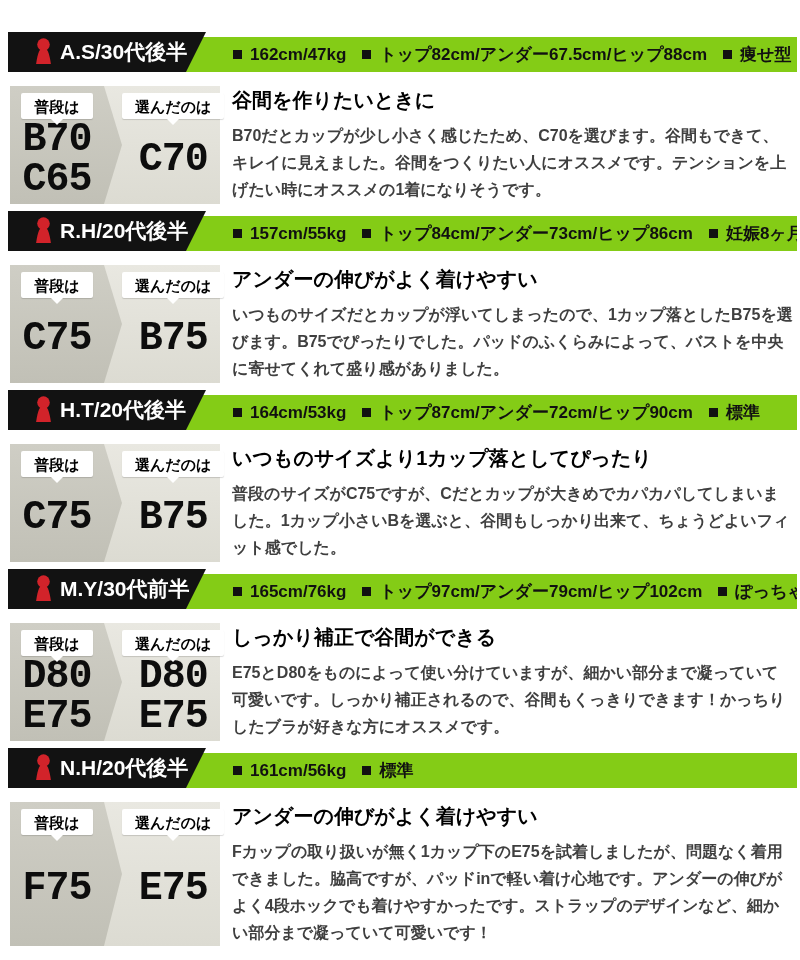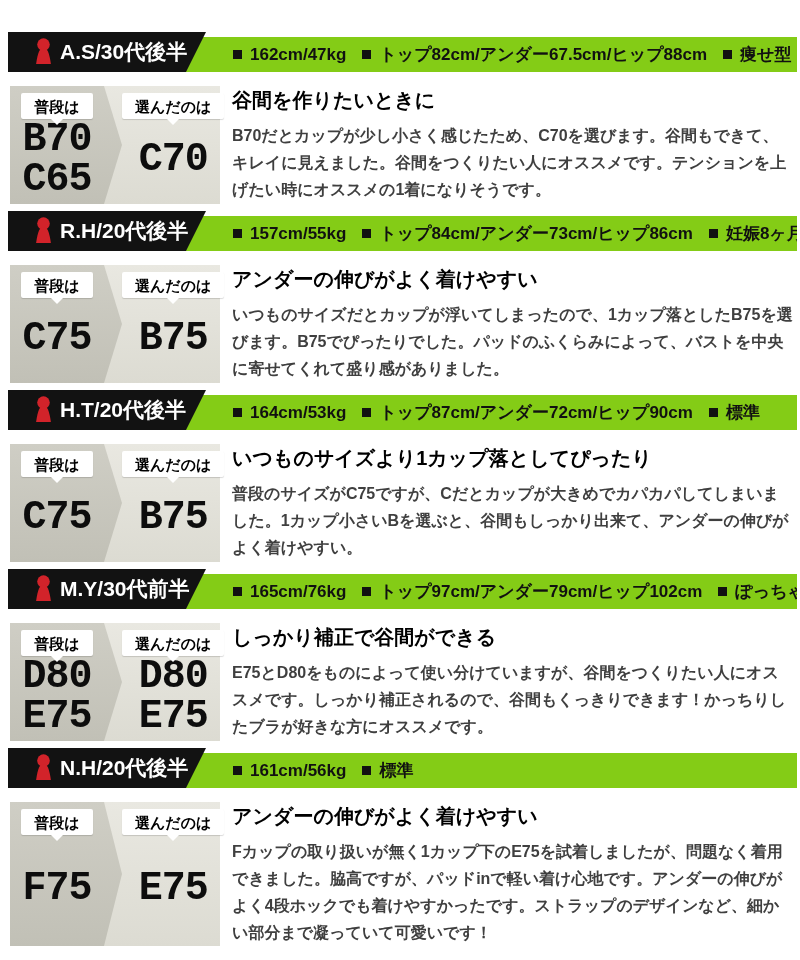--- a/index.html
+++ b/index.html
@@ -208,21 +208,21 @@
       </div>
       <div class="col chose-col">
         <div class="tab">選んだのは</div>
         <div class="size-text">
             <span>B75</span>
           </div>
       </div>
     </div>
     <div class="text-col">
       <h3 class="title">いつものサイズより1カップ落としてぴったり</h3>
-      <p class="comment">普段のサイズがC75ですが、Cだとカップが大きめでカパカパしてしまいました。1カップ小さいBを選ぶと、谷間もしっかり出来て、アンダーの伸びがよく着けやすい。</p>
+      <p class="comment">普段のサイズがC75ですが、Cだとカップが大きめでカパカパしてしまいました。1カップ小さいBを選ぶと、谷間もしっかり出来て、ちょうどよいフィット感でした。</p>
     </div>
   </div>
 </section>
 
 <section class="review">
   <div class="rev-header">
     <div class="meta-bar">
       <span class="meta-item">
           <span class="bullet"></span>
           <span>165cm/76kg</span>
@@ -258,21 +258,21 @@
       <div class="col chose-col">
         <div class="tab">選んだのは</div>
         <div class="size-text">
             <span>D80
 E75</span>
           </div>
       </div>
     </div>
     <div class="text-col">
       <h3 class="title">しっかり補正で谷間ができる</h3>
-      <p class="comment">E75とD80をものによって使い分けていますが、谷間をつくりたい人にオススメです。しっかり補正されるので、谷間もくっきりできます！かっちりしたブラが好きな方にオススメです。</p>
+      <p class="comment">E75とD80をものによって使い分けていますが、細かい部分まで凝っていて可愛いです。しっかり補正されるので、谷間もくっきりできます！かっちりしたブラが好きな方にオススメです。</p>
     </div>
   </div>
 </section>
 
 <section class="review">
   <div class="rev-header">
     <div class="meta-bar">
       <span class="meta-item">
           <span class="bullet"></span>
           <span>161cm/56kg</span>

